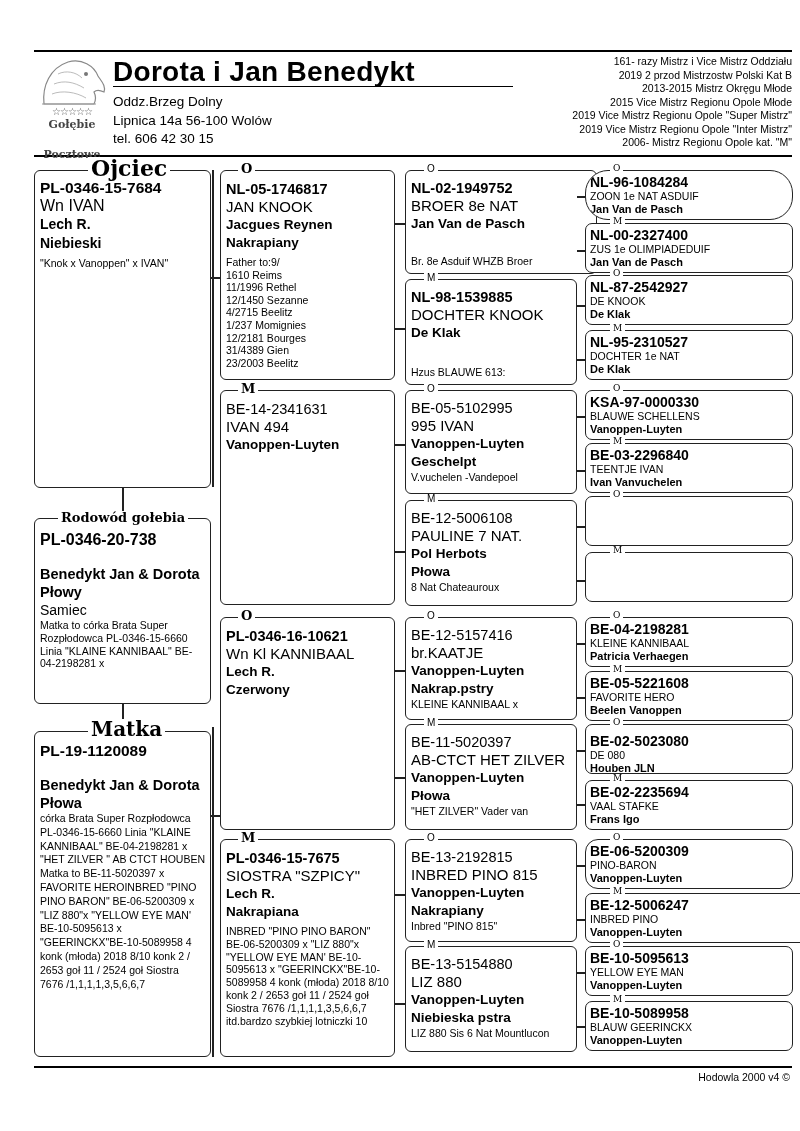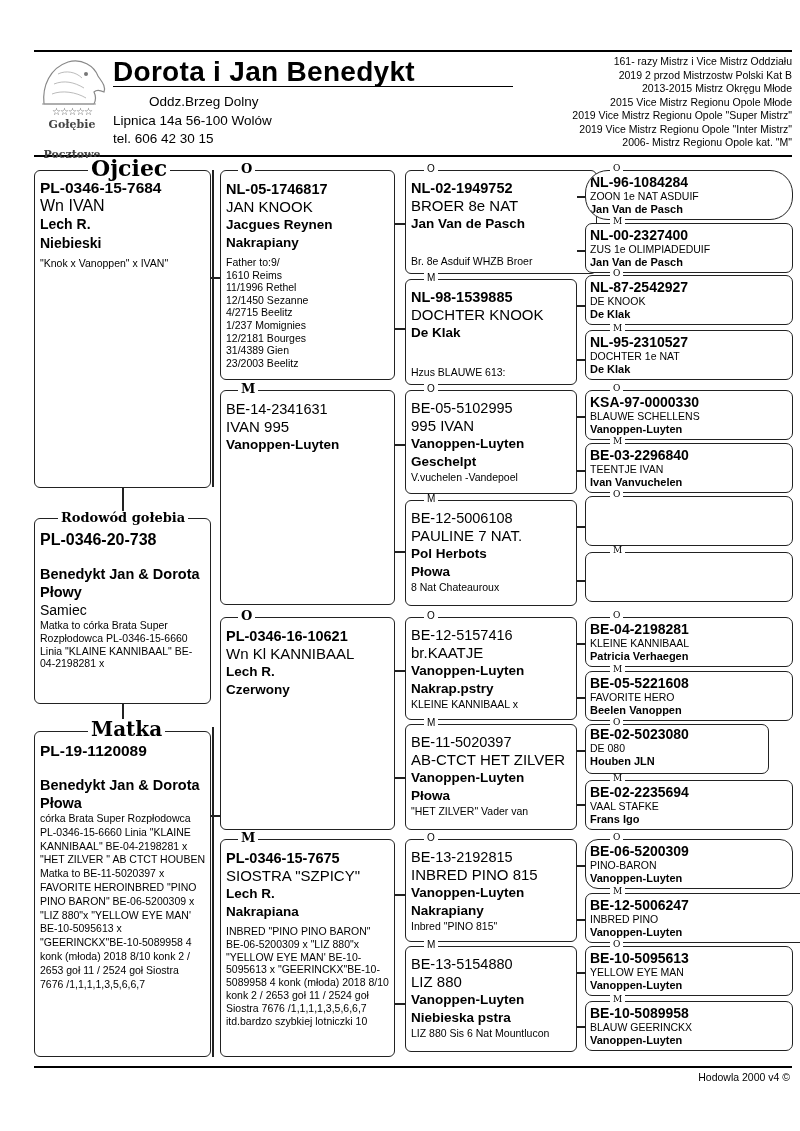--- a/index.html
+++ b/index.html
@@ -45,21 +45,21 @@
     <path d="M22 18 C30 14 40 16 46 22 M18 28 C28 24 38 26 48 32 M16 38 C26 34 40 36 50 42" fill="none" stroke="#aaa" stroke-width="0.8"></path>
     <circle cx="50" cy="18" r="2" fill="#777"></circle>
     <line x1="6" y1="48" x2="60" y2="48" stroke="#999" stroke-width="1"></line>
   </svg>
   <div class="logo-stars">☆☆☆☆☆</div>
   <div class="logo-text" style="top:62px;">Gołębie</div>
   <div class="logo-text" style="top:92px;">Pocztowe</div>
 </div>
 
 <div class="title">Dorota i Jan Benedykt</div>
-<div class="addr" style="top:94px;margin-left:36px;">Oddz.Brzeg Dolny</div>
+<div class="addr" style="top:94px;">Oddz.Brzeg Dolny</div>
 <div class="addr" style="top:113px;">Lipnica 14a 56-100 Wolów</div>
 <div class="addr" style="top:131px;">tel. 606 42 30 15</div>
 
 <div>
   <div class="ach" style="top:55px;">161- razy  Mistrz i Vice Mistrz Oddziału</div>
   <div class="ach" style="top:68.5px;">2019 2 przod Mistrzostw Polski Kat B</div>
   <div class="ach" style="top:82px;">2013-2015 Mistrz Okręgu Młode</div>
   <div class="ach" style="top:95.5px;">2015 Vice Mistrz Regionu Opole Młode</div>
   <div class="ach" style="top:109px;">2019 Vice Mistrz Regionu Opole "Super Mistrz"</div>
   <div class="ach" style="top:122.5px;">2019 Vice Mistrz Regionu Opole "Inter Mistrz"</div>
@@ -119,21 +119,21 @@
 1/237 Momignies
 12/2181 Bourges
 31/4389 Gien
 23/2003 Beelitz</div>
   </div>
 <div class="tag md" style="left:238px; top:162px;">O</div>
 <div class="hl" style="left:395px; top:223px; width:10px;"></div>
 <div class="hl" style="left:395px; top:328px; width:10px;"></div>
 <div class="box" style="left:220px; top:390px; width:175px; height:215px; padding-top:9px;">
     <div class="r-id" style="font-weight:normal;font-size:14.5px;">BE-14-2341631</div>
-    <div class="r-name" style="font-size:15px;">IVAN 995</div>
+    <div class="r-name" style="font-size:15px;">IVAN 494</div>
     <div class="r-breed">Vanoppen-Luyten</div>
     <div class="r-breed"></div>
     <div class="r-note" style="margin-top:4px; white-space:pre-line;"></div>
   </div>
 <div class="tag md" style="left:238px; top:382px;">M</div>
 <div class="hl" style="left:395px; top:444px; width:10px;"></div>
 <div class="hl" style="left:395px; top:551px; width:10px;"></div>
 <div class="box" style="left:220px; top:617px; width:175px; height:213px; padding-top:9px;">
     <div class="r-id" style="font-size:14.5px;">PL-0346-16-10621</div>
     <div class="r-name" style="font-size:15px;">Wn Kl KANNIBAAL</div>
@@ -286,21 +286,21 @@
     <div class="s-name">KLEINE KANNIBAAL</div>
     <div class="s-breed">Patricia Verhaegen</div>
   </div>
 <div class="tag sm" style="left:610px; top:611px; font-size:9px;">O</div>
 <div class="box small" style="left:585px; top:671px; width:208px; height:50px; padding-top:3px;">
     <div class="s-id">BE-05-5221608</div>
     <div class="s-name">FAVORITE HERO</div>
     <div class="s-breed">Beelen Vanoppen</div>
   </div>
 <div class="tag sm" style="left:610px; top:665px; font-size:9px;">M</div>
-<div class="box small" style="left:585px; top:724px; width:184px; height:50px; padding-top:1px;">
+<div class="box small" style="left:585px; top:724px; width:208px; height:50px; padding-top:8px;">
     <div class="s-id">BE-02-5023080</div>
     <div class="s-name">DE 080</div>
     <div class="s-breed">Houben JLN</div>
   </div>
 <div class="tag sm" style="left:610px; top:718px; font-size:9px;">O</div>
 <div class="box small" style="left:585px; top:780px; width:208px; height:50px; padding-top:3px;">
     <div class="s-id">BE-02-2235694</div>
     <div class="s-name">VAAL STAFKE</div>
     <div class="s-breed">Frans Igo</div>
   </div>

